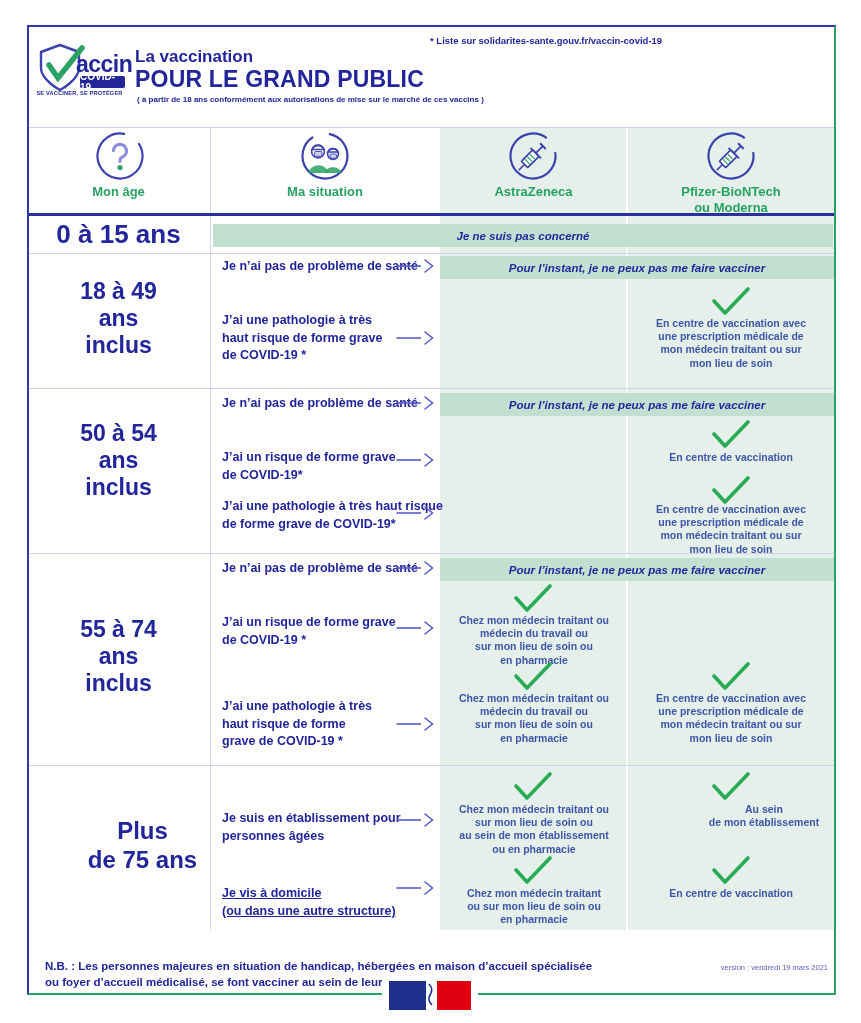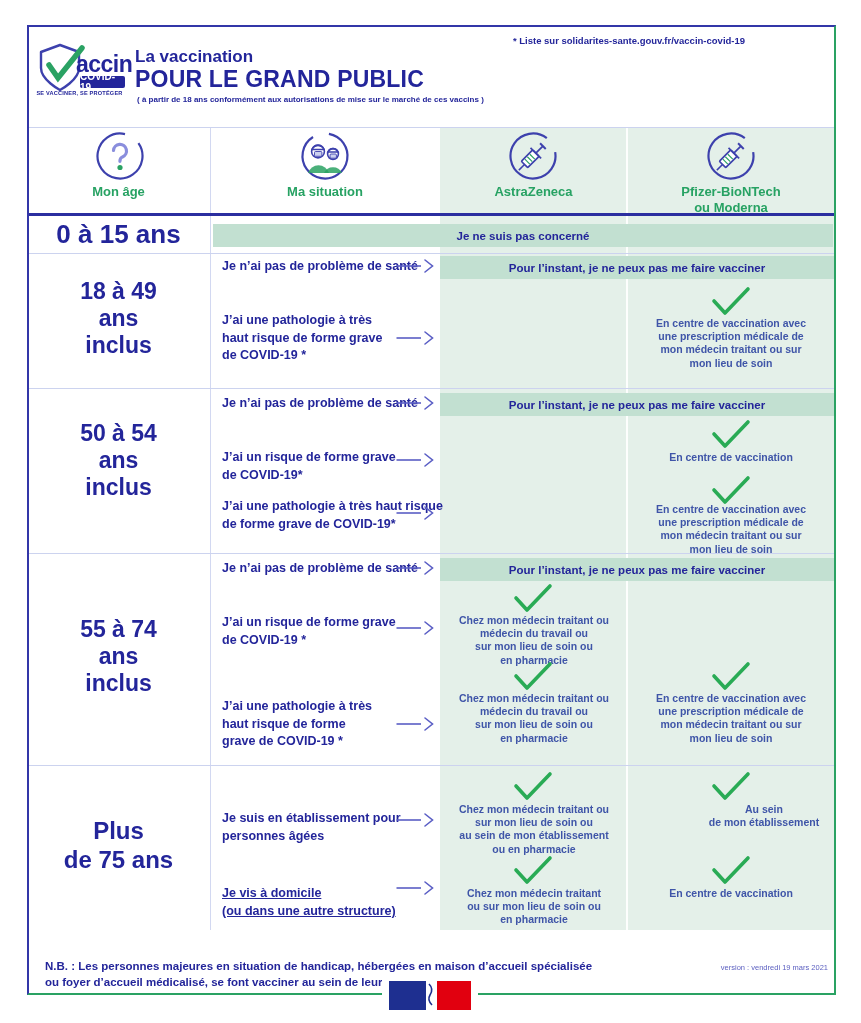--- a/index.html
+++ b/index.html
@@ -19,26 +19,26 @@
   .vline2{left:626px;top:127px;width:2px;height:803px;background:rgba(255,255,255,.9);}
   .hthin{height:1px;background:var(--line);left:27px;width:808px;}
   .hthick{left:27px;top:213px;width:808px;height:3px;background:#2b2ea0;}
   .brand{color:var(--indigo);font-weight:800;font-size:23px;letter-spacing:-.5px;}
   .badge{background:var(--indigo);color:#fff;font-weight:700;font-size:10px;
          display:flex;align-items:center;justify-content:center;border-radius:2px;}
   .tagline{color:var(--indigo);font-weight:800;font-size:5.6px;letter-spacing:.2px;text-align:center;}
   .title1{color:var(--indigo);font-weight:800;font-size:17px;}
   .title2{color:var(--indigo);font-weight:800;font-size:23px;letter-spacing:.2px;}
   .subtitle{color:var(--indigo);font-weight:600;font-size:8px;}
-  .note{color:var(--indigo);font-weight:800;font-size:9.5px;text-align:center;}
+  .note{color:var(--indigo);font-weight:800;font-size:9.5px;text-align:left;}
   .collabel{color:var(--green);font-weight:800;font-size:13px;line-height:16px;text-align:center;}
   .age{color:var(--indigo);font-weight:800;text-align:center;left:27px;width:183px;}
   .sit{color:var(--indigo);font-weight:800;font-size:12.5px;line-height:17.5px;}
   .bannerbar{background:var(--banner);height:23px;display:flex;align-items:center;justify-content:center;}
-  .bannertxt{color:var(--indigo);font-weight:800;font-size:11.5px;}
+  .bannertxt{color:var(--indigo);font-weight:800;font-style:italic;font-size:11.5px;}
   .cell{color:var(--cell);font-weight:600;font-size:10.5px;line-height:13.2px;text-align:center;}
   .nb{color:var(--indigo);font-size:11.5px;line-height:16.5px;font-weight:600;}
   .nb b{font-weight:800;}
   .version{color:#5b5fc0;font-size:7.5px;text-align:right;}
   .flagbox{left:382px;top:974px;width:96px;height:42px;background:#fff;display:flex;align-items:center;justify-content:center;}
 </style>
 </head>
 <body>
 
 <div id="page">
@@ -221,21 +221,21 @@
 sur mon lieu de soin ou
 en pharmacie</div>
   <svg class="abs" style="left:711px;top:661px;" width="40" height="31" viewBox="0 0 40 31">
       <path d="M3 15 L14 27 L37 3" stroke="#29ab55" stroke-width="3.6" fill="none" stroke-linecap="round" stroke-linejoin="round"></path>
     </svg>
   <div class="abs cell pre" style="left:628px;top:692px;width:206px;">En centre de vaccination avec
 une prescription médicale de
 mon médecin traitant ou sur
 mon lieu de soin</div>
 
-  <div class="abs age pre" style="top:816px;font-size:24px;line-height:29px;">Plus
+  <div class="abs age pre" style="top:816px;font-size:24px;line-height:29px;padding-left:24px;">Plus
 de 75 ans</div>
   <div class="abs sit pre" style="left:222px;top:810px;">Je suis en établissement pour
 personnes âgées</div>
   <svg class="abs" style="left:396px;top:812px;" width="40" height="16" viewBox="0 0 40 16">
       <line x1="0.5" y1="8" x2="25" y2="8" stroke="#5a5ec5" stroke-width="1.6"></line>
       <path d="M29 2 L36.5 8 L29 14" fill="none" stroke="#5a5ec5" stroke-width="1.6" stroke-linecap="round"></path>
     </svg>
   <svg class="abs" style="left:513px;top:771px;" width="40" height="31" viewBox="0 0 40 31">
       <path d="M3 15 L14 27 L37 3" stroke="#29ab55" stroke-width="3.6" fill="none" stroke-linecap="round" stroke-linejoin="round"></path>
     </svg>

